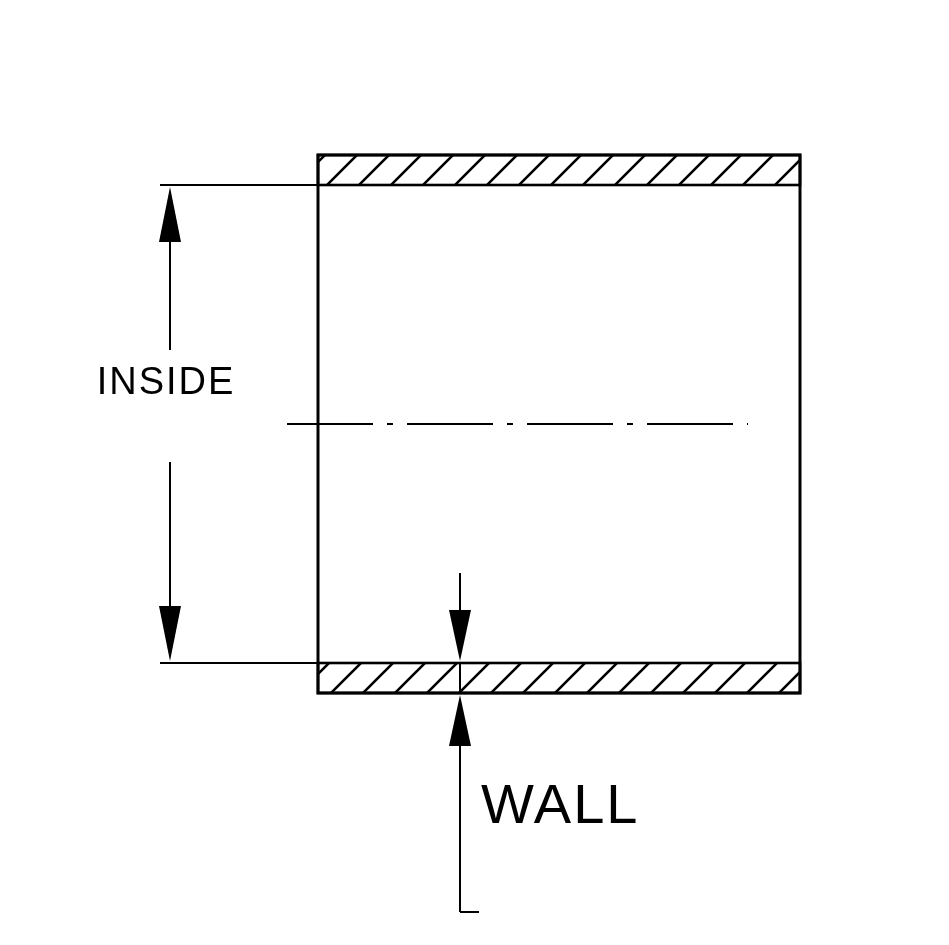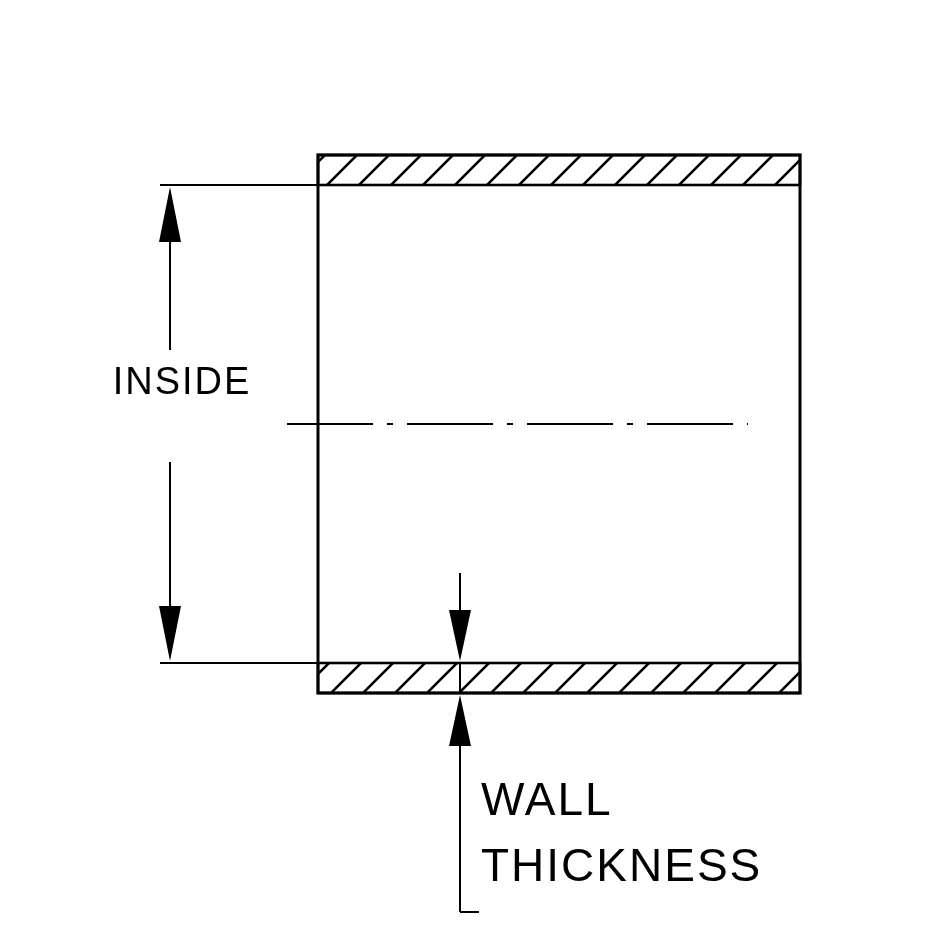--- a/index.html
+++ b/index.html
@@ -20,30 +20,30 @@
     left: 0;
     top: 0;
     display: block;
   }
   .dim-label {
     position: absolute;
     color: #000000;
     white-space: nowrap;
   }
   .id-label {
-    left: 72px;
+    left: 56px;
     top: 352px;
     width: 220px;
     text-align: center;
     font-size: 38px;
     line-height: 58px;
     letter-spacing: 2px;
   }
   .wt-word {
-    font-size: 46px;
+    font-size: 56px;
     letter-spacing: 2px;
     line-height: 1;
   }
   .wt-wall {
     left: 481px;
     top: 776px;
   }
   .wt-thickness {
     left: 481px;
     top: 842px;
@@ -84,15 +84,14 @@
       <line x1="460" y1="744" x2="460" y2="912" stroke="#000000" stroke-width="2"></line>
       <line x1="460" y1="912" x2="479" y2="912" stroke="#000000" stroke-width="2"></line>
     </g>
   </svg>
 
   <div class="dim-label id-label">
     <div>INSIDE</div>
   </div>
 
   <div class="dim-label wt-word wt-wall">WALL</div>
-  <div class="dim-label wt-word wt-thickness">THICKNESS</div>
 
 </div>
 
 </body></html>

